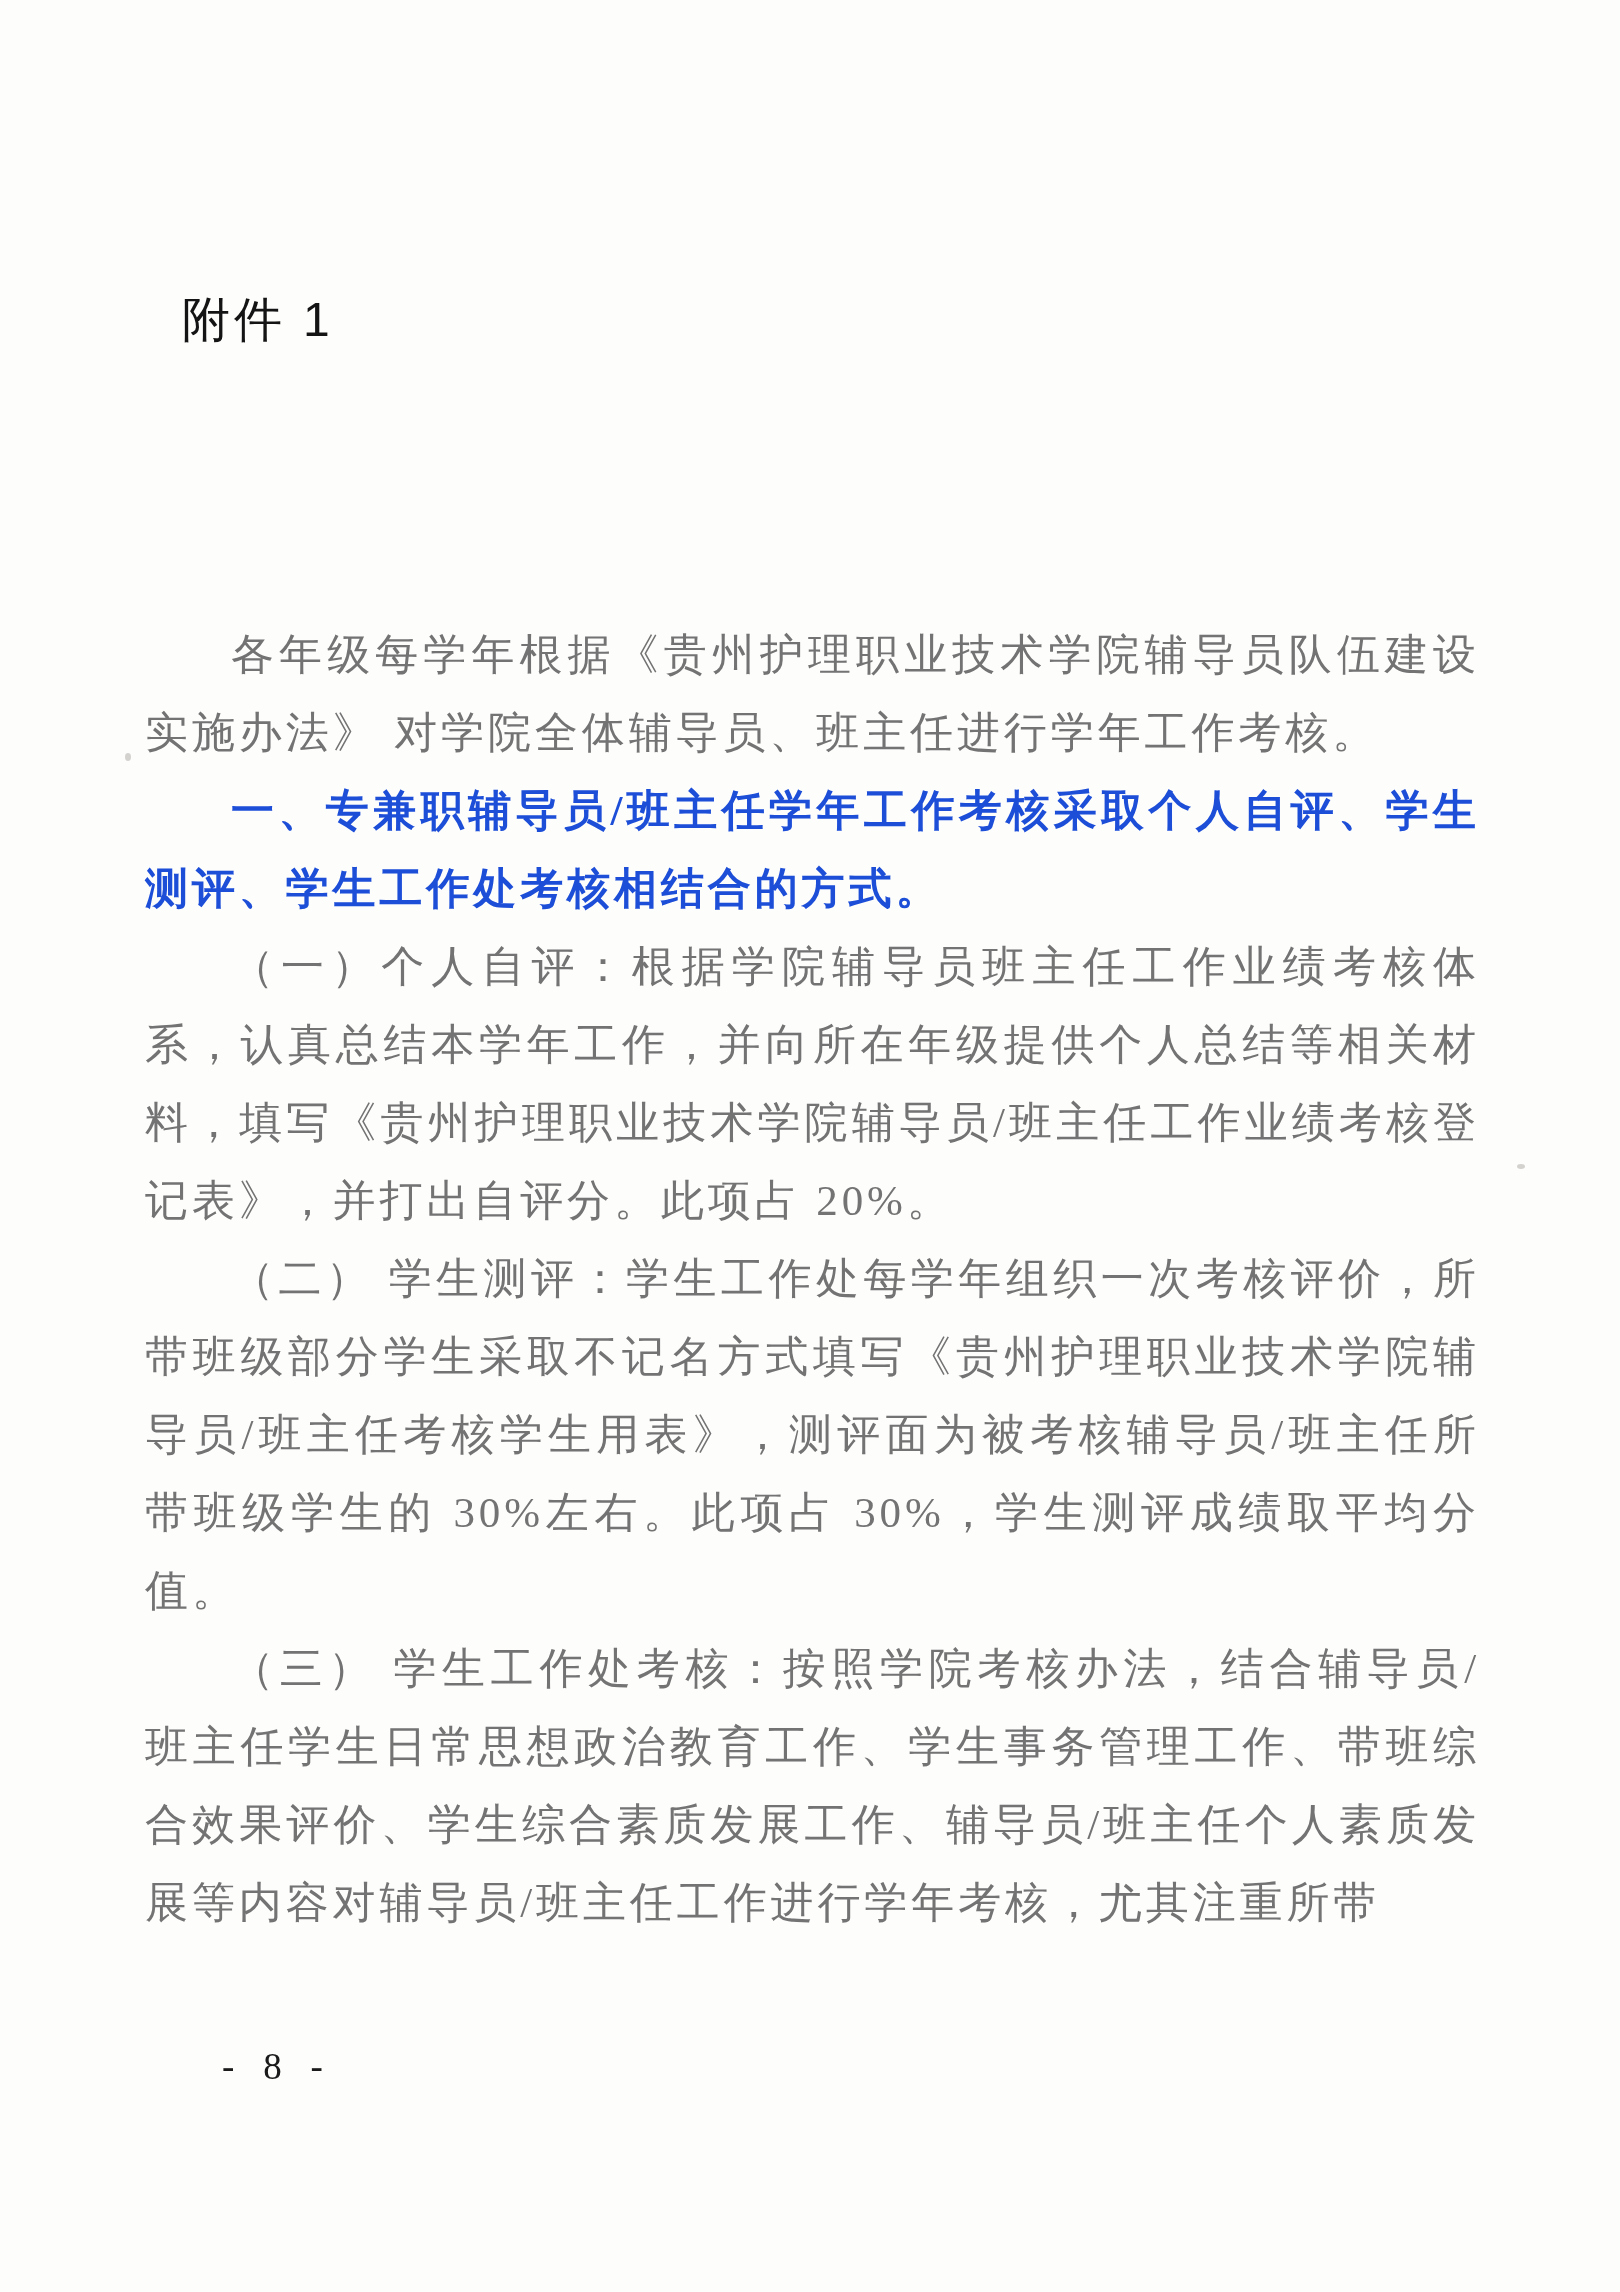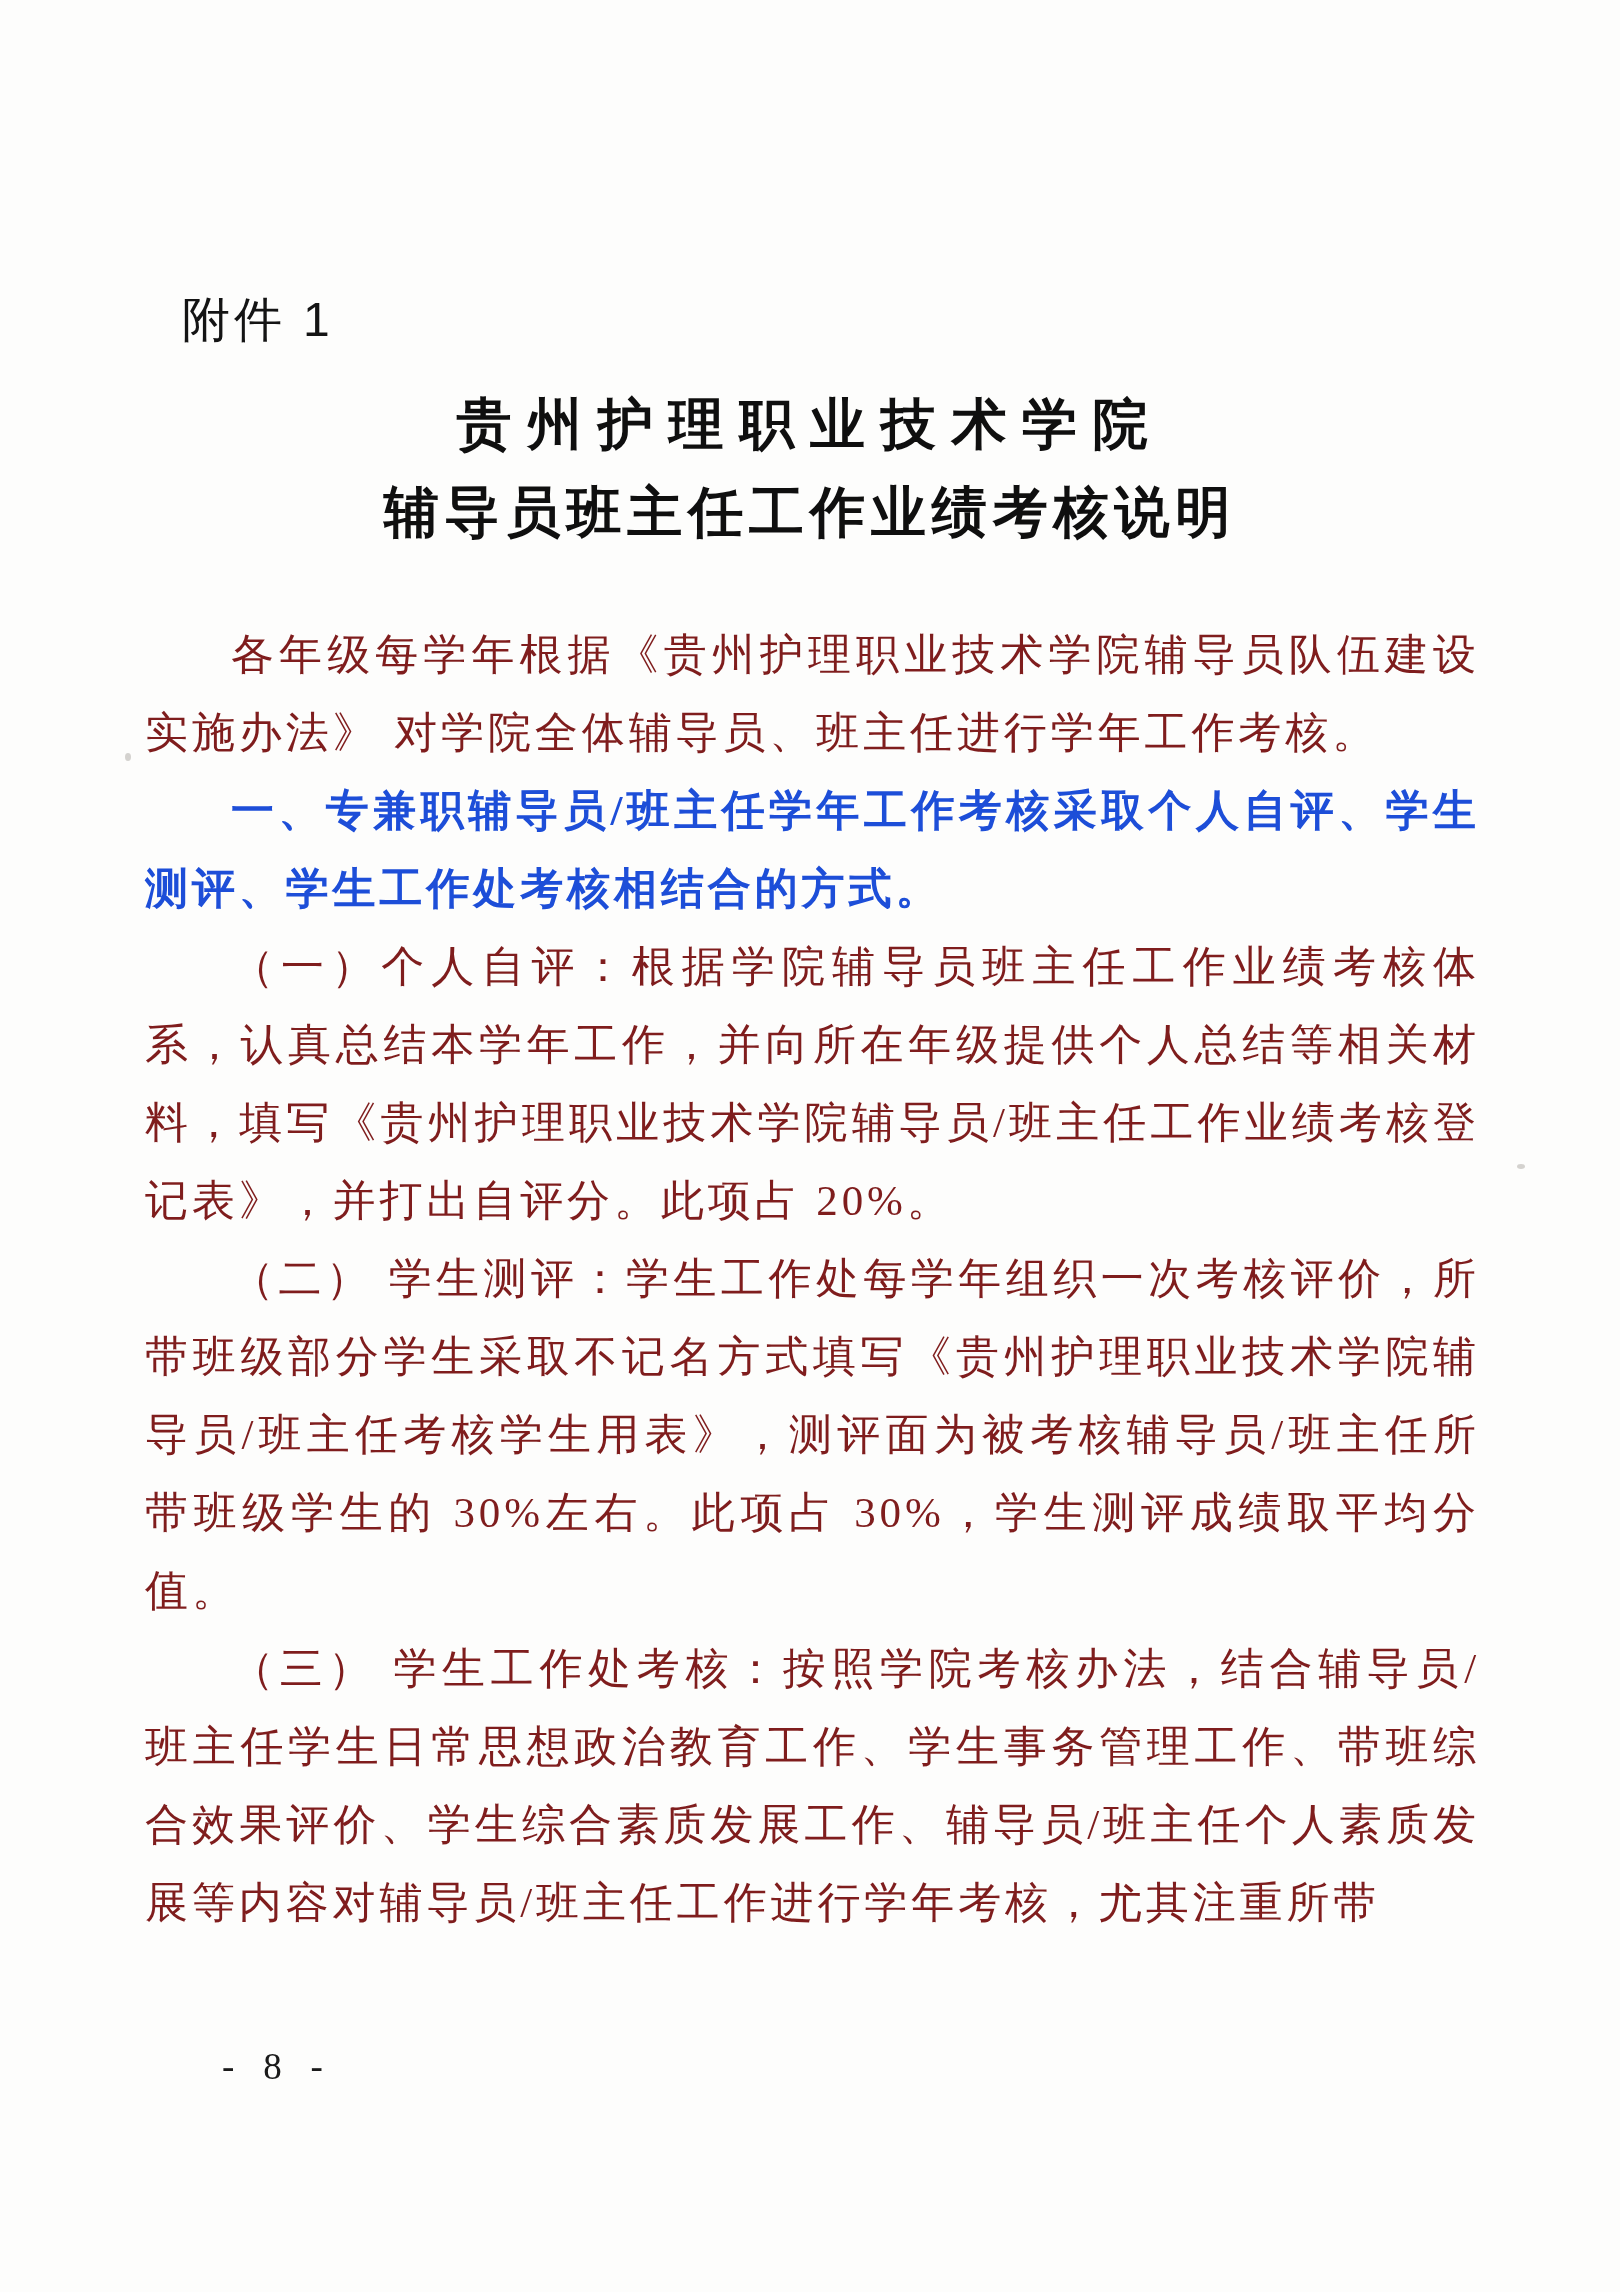--- a/index.html
+++ b/index.html
@@ -52,21 +52,21 @@
     left: 145px;
     width: 1335px;
   }
   .para {
     margin: 0;
     font-size: 43px;
     line-height: 78px;
     letter-spacing: 3.9px;
     text-indent: 2em;
     text-align: justify;
-    color: #7f1d1d;
+    color: #737373;
   }
   .para.bold {
     font-family: Liberation Serif, serif;
     font-weight: bold;
     color: #1d4ed8;
   }
   .page-number {
     position: absolute;
     top: 2045px;
     left: 222px;
@@ -85,24 +85,20 @@
   .scan-mark.m1 { left: 125px; top: 753px; width: 5.9px; height: 7.8px; }
   .scan-mark.m2 { left: 1517px; top: 1164px; width: 7.8px; height: 4.9px; }
 </style>
 </head>
 <body>
 
 <div class="page">
 
   <div class="attachment-label">附件 1</div>
 
-  <div class="title-block">
-    <div class="title-line-1">贵州护理职业技术学院</div>
-    <div class="title-line-2">辅导员班主任工作业绩考核说明</div>
-  </div>
 
   <div class="document-body">
 
   <p class="para">各年级每学年根据《贵州护理职业技术学院辅导员队伍建设实施办法》 对学院全体辅导员、班主任进行学年工作考核。</p>
       <p class="para bold">一、专兼职辅导员/班主任学年工作考核采取个人自评、学生测评、学生工作处考核相结合的方式。</p>
       <p class="para">（一）个人自评：根据学院辅导员班主任工作业绩考核体系，认真总结本学年工作，并向所在年级提供个人总结等相关材料，填写《贵州护理职业技术学院辅导员/班主任工作业绩考核登记表》，并打出自评分。此项占 20%。</p>
       <p class="para">（二） 学生测评：学生工作处每学年组织一次考核评价，所带班级部分学生采取不记名方式填写《贵州护理职业技术学院辅导员/班主任考核学生用表》，测评面为被考核辅导员/班主任所带班级学生的 30%左右。此项占 30%，学生测评成绩取平均分值。</p>
       <p class="para">（三） 学生工作处考核：按照学院考核办法，结合辅导员/班主任学生日常思想政治教育工作、学生事务管理工作、带班综合效果评价、学生综合素质发展工作、辅导员/班主任个人素质发展等内容对辅导员/班主任工作进行学年考核，尤其注重所带</p>
     </div>
 

